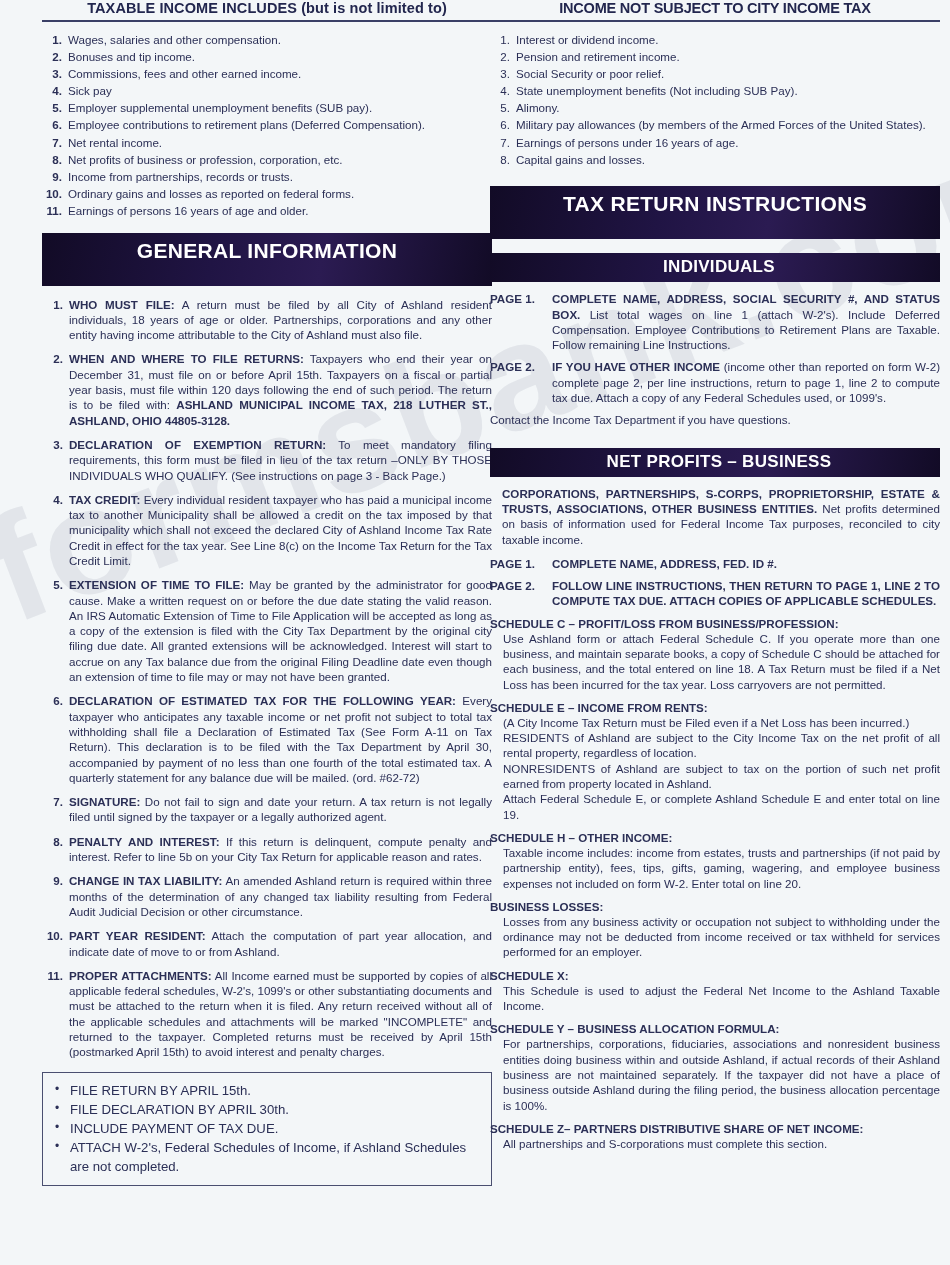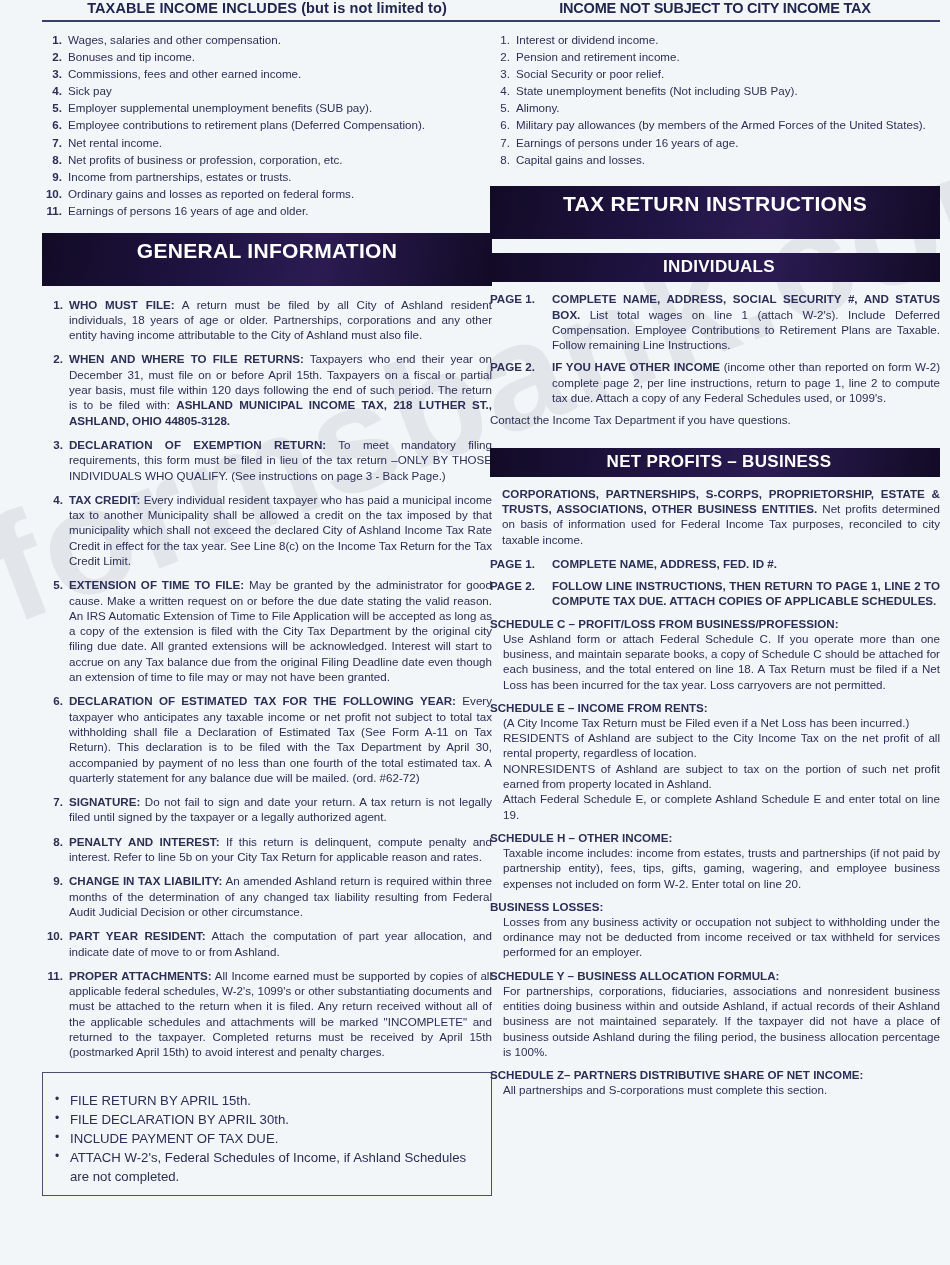--- a/index.html
+++ b/index.html
@@ -106,21 +106,21 @@
   .sched .sh{font-size:11.6px;font-weight:bold;line-height:15px;}
   .sched .sb{
     font-size:11.6px;line-height:15.3px;text-align:justify;
     padding-left:13px;
   }
   .sched .sb p{margin:0;}
 
   
   .bulletbox{
     border:1.3px solid #4a4f70;
-    padding:18px 10px 9px 10px;
+    padding:8px 10px 9px 10px;
     margin-top:12px;
   }
   ul.bullets{margin:0;padding:0;list-style:none;}
   ul.bullets > li{
     position:relative;padding-left:17px;
     font-size:13.2px;line-height:19px;
   }
   ul.bullets > li:before{
     content:"\2022";position:absolute;left:2px;top:-1px;font-size:12px;
   }
@@ -138,21 +138,21 @@
 
     <ol class="numlist bold-num" id="taxable-list">
         <li><span class="num">1.</span><span>Wages, salaries and other compensation.</span></li>
         <li><span class="num">2.</span><span>Bonuses and tip income.</span></li>
         <li><span class="num">3.</span><span>Commissions, fees and other earned income.</span></li>
         <li><span class="num">4.</span><span>Sick pay</span></li>
         <li><span class="num">5.</span><span>Employer supplemental unemployment benefits (SUB pay).</span></li>
         <li><span class="num">6.</span><span>Employee contributions to retirement plans (Deferred Compensation).</span></li>
         <li><span class="num">7.</span><span>Net rental income.</span></li>
         <li><span class="num">8.</span><span>Net profits of business or profession, corporation, etc.</span></li>
-        <li><span class="num">9.</span><span>Income from partnerships, estates or trusts.</span></li>
+        <li><span class="num">9.</span><span>Income from partnerships, records or trusts.</span></li>
         <li><span class="num">10.</span><span>Ordinary gains and losses as reported on federal forms.</span></li>
         <li><span class="num">11.</span><span>Earnings of persons 16 years of age and older.</span></li>
       </ol>
 
     <div class="banner" style="margin-top:14px;">GENERAL INFORMATION</div>
 
     <ol class="ginfo" id="ginfo-list">
         <li><span class="num">1.</span><span class="lead">WHO MUST FILE:</span><span> A return must be filed by all City of Ashland resident individuals, 18 years of age or older. Partnerships, corporations and any other entity having income attributable to the City of Ashland must also file.</span></li>
         <li><span class="num">2.</span><span class="lead">WHEN AND WHERE TO FILE RETURNS:</span><span> Taxpayers who end their year on December 31, must file on or before April 15th. Taxpayers on a fiscal or partial year basis, must file within 120 days following the end of such period. The return is to be filed with: </span><span class="lead">ASHLAND MUNICIPAL INCOME TAX, 218 LUTHER ST., ASHLAND, OHIO 44805-3128.</span></li>
         <li><span class="num">3.</span><span class="lead">DECLARATION OF EXEMPTION RETURN:</span><span> To meet mandatory filing requirements, this form must be filed in lieu of the tax return –ONLY BY THOSE INDIVIDUALS WHO QUALIFY. (See instructions on page 3 - Back Page.)</span></li>
@@ -233,20 +233,26 @@
             <p>Taxable income includes: income from estates, trusts and partnerships (if not paid by partnership entity), fees, tips, gifts, gaming, wagering, and employee business expenses not included on form W-2. Enter total on line 20.</p>
           </div>
         </div>
         <div class="sched">
           <div class="sh">BUSINESS LOSSES:</div>
           <div class="sb">
             <p>Losses from any business activity or occupation not subject to withholding under the ordinance may not be deducted from income received or tax withheld for services performed for an employer.</p>
           </div>
         </div>
         <div class="sched">
+          <div class="sh">SCHEDULE X:</div>
+          <div class="sb">
+            <p>This Schedule is used to adjust the Federal Net Income to the Ashland Taxable Income.</p>
+          </div>
+        </div>
+        <div class="sched">
           <div class="sh">SCHEDULE Y – BUSINESS ALLOCATION FORMULA:</div>
           <div class="sb">
             <p>For partnerships, corporations, fiduciaries, associations and nonresident business entities doing business within and outside Ashland, if actual records of their Ashland business are not maintained separately. If the taxpayer did not have a place of business outside Ashland during the filing period, the business allocation percentage is 100%.</p>
           </div>
         </div>
         <div class="sched">
           <div class="sh">SCHEDULE Z– PARTNERS DISTRIBUTIVE SHARE OF NET INCOME:</div>
           <div class="sb">
             <p>All partnerships and S-corporations must complete this section.</p>
           </div>

